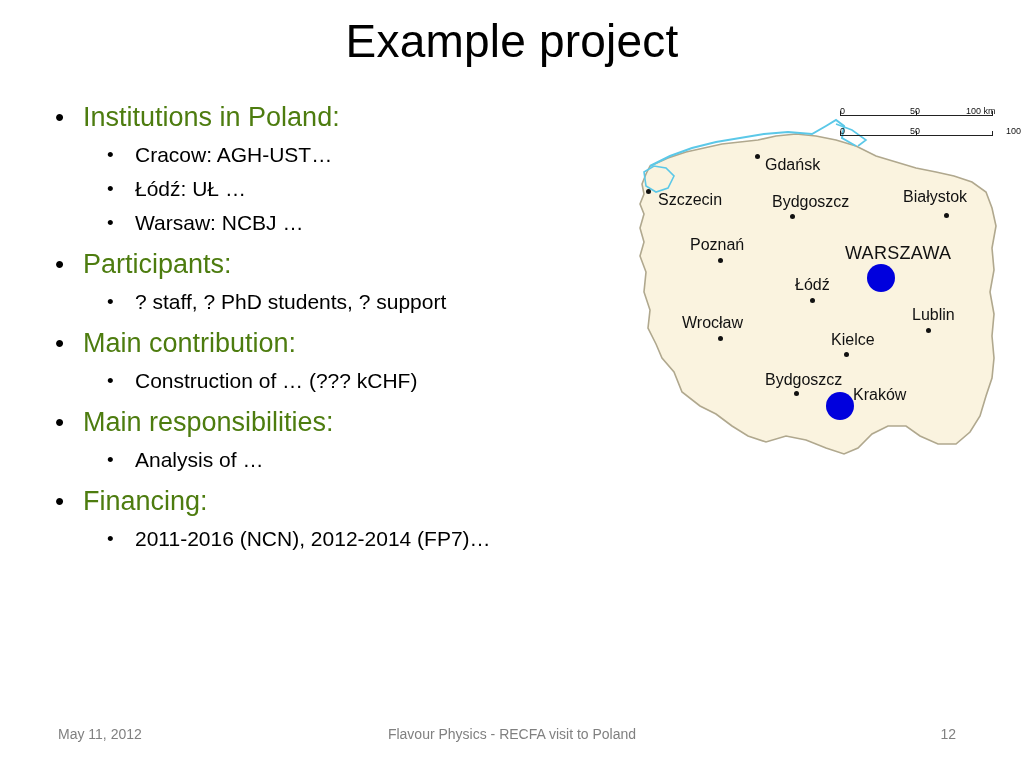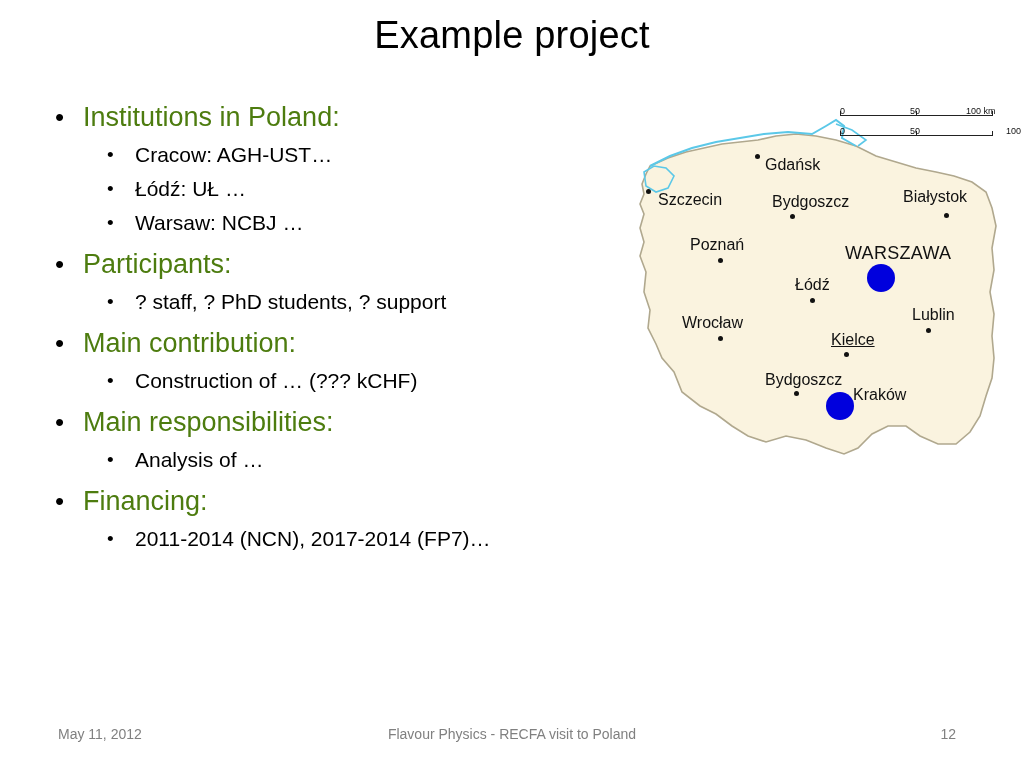--- a/index.html
+++ b/index.html
@@ -20,21 +20,21 @@
     left: 0; top: 0;
     width: 1024px;
     height: 768px;
   }
   .slide-title {
     position: absolute;
     top: 14px;
     left: 0;
     width: 1024px;
     text-align: center;
-    font-size: 38px;
+    font-size: 46px;
     font-weight: normal;
     letter-spacing: 0.2px;
     color: #000;
   }
   .body-list {
     position: absolute;
     left: 55px;
     top: 98px;
     width: 600px;
   }
@@ -216,21 +216,21 @@
       </div>
     </div>
 
     <div class="group">
       <div class="lvl1">
         <span class="bullet">•</span>
         <span class="text">Financing:</span>
       </div>
       <div class="lvl2">
         <span class="bullet">•</span>
-        <span class="text">2011-2014 (NCN), 2017-2014 (FP7)…</span>
+        <span class="text">2011-2016 (NCN), 2012-2014 (FP7)…</span>
       </div>
     </div>
   </div>
 
   <div class="map-wrap">
     <svg width="400" height="400" viewBox="0 0 400 400">
 
       <path d="M 30,70 L 26,78 L 22,88 L 24,98 L 20,108 L 24,118 L 20,132 L 24,146 L 20,160
            L 26,176 L 24,196 L 30,214 L 28,232 L 36,248 L 42,262 L 54,276 L 62,296
            L 80,310 L 96,318 L 112,330 L 128,340 L 146,346 L 166,340 L 186,344
@@ -287,21 +287,21 @@
 
     <div class="city-label" style="left:175px; top:180px;">Łódź</div>
     <div class="city-dot" style="left:190px; top:202px;"></div>
 
     <div class="city-label" style="left:292px; top:210px;">Lublin</div>
     <div class="city-dot" style="left:306px; top:232px;"></div>
 
     <div class="city-label" style="left:62px; top:218px;">Wrocław</div>
     <div class="city-dot" style="left:98px; top:240px;"></div>
 
-    <div class="city-label" style="left:211px; top:235px;text-decoration:underline;">Kielce</div>
+    <div class="city-label" style="left:211px; top:235px;">Kielce</div>
     <div class="city-dot" style="left:224px; top:256px;"></div>
 
     <div class="city-label" style="left:145px; top:275px;">Bydgoszcz</div>
     <div class="city-dot" style="left:174px; top:295px;"></div>
 
     <div class="city-label" style="left:233px; top:290px;">Kraków</div>
 
     <div class="marker" style="left:247px; top:168px; width:28px; height:28px;"></div>
     <div class="marker" style="left:206px; top:296px; width:28px; height:28px;"></div>
   </div>

